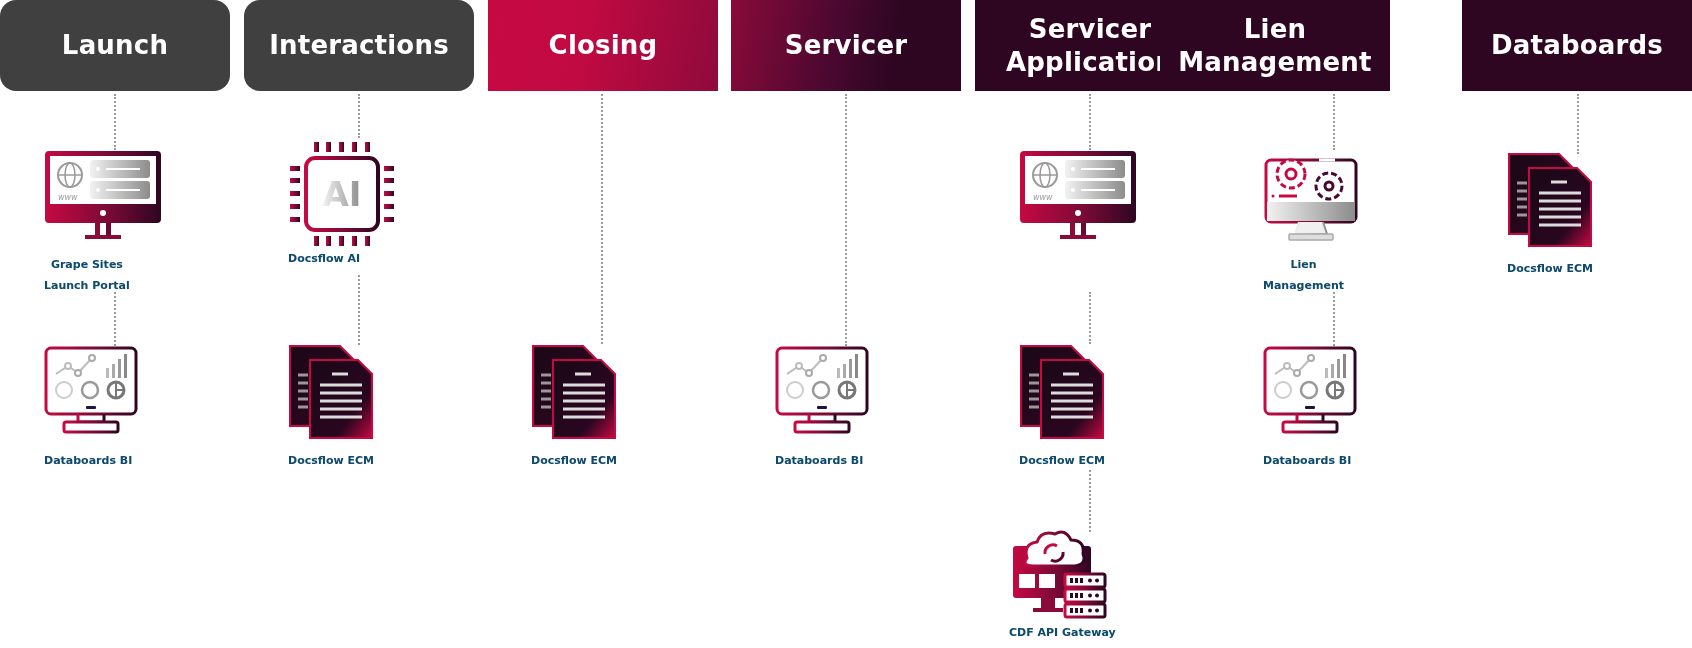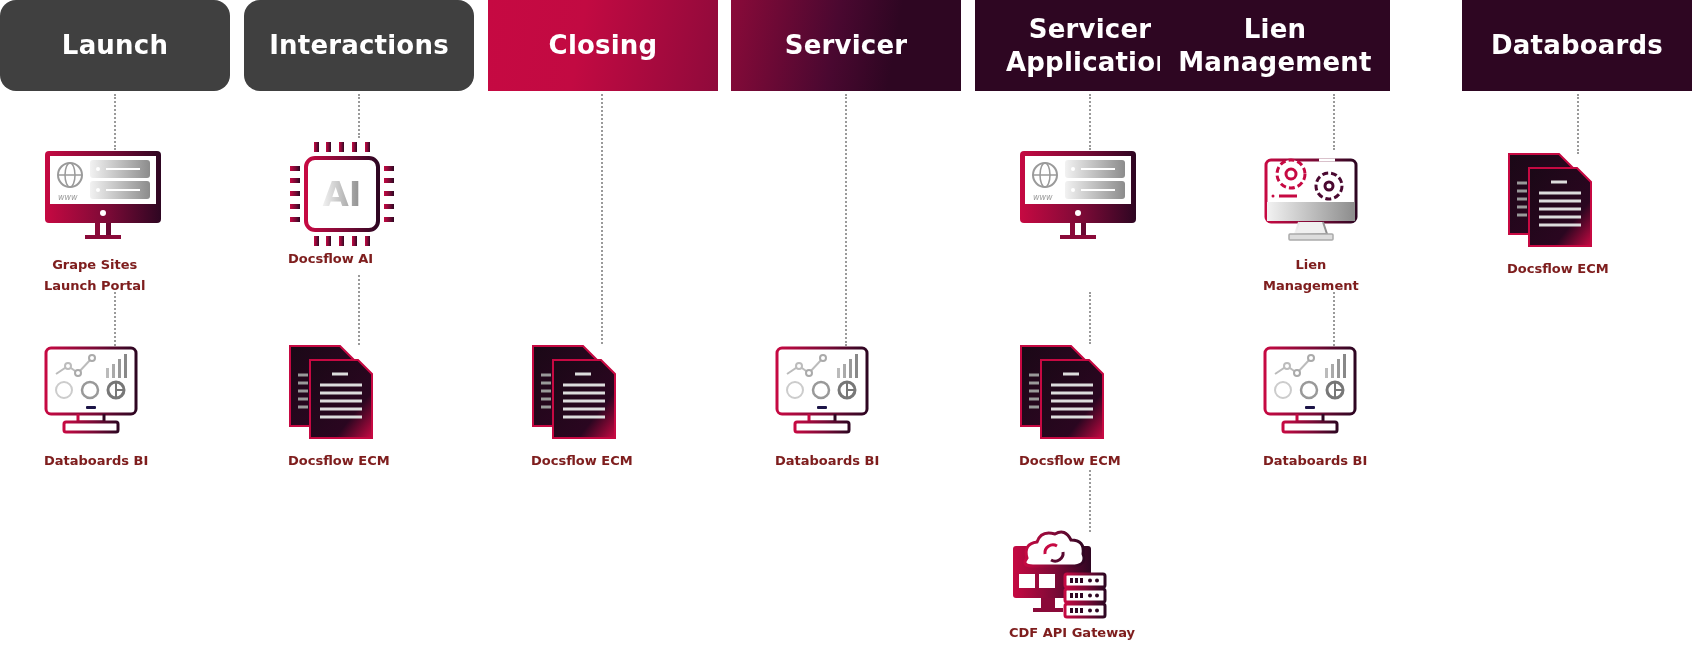--- a/index.html
+++ b/index.html
@@ -9,21 +9,21 @@
               display: flex; align-items: center; justify-content: center;
               text-align: center; color: #ffffff; font-weight: bold; font-size: 26px;
               line-height: 33px; letter-spacing: 0.2px; }
     .h-red { background: #404040; border-radius: 16px; }
     .h-closing { background: linear-gradient(100deg, #c60942 0%, #c20a42 40%, #8f0a3b 100%); text-align: center; }
     .h-servicing { background: linear-gradient(100deg, #8a0a39 0%, #4a0830 45%, #2e0622 70%, #2e0622 100%); }
     .h-dark { background: #2e0622; }
     .vline { position: absolute; width: 0; border-left: 2px dotted #9a9a9a; }
     .node { position: absolute; display: flex; flex-direction: column; align-items: flex-start; }
     .node svg { display: block; }
-    .label { color: #7f1d1d; font-size: 13px; line-height: 21px; text-align: center;
+    .label { color: #0c4a6e; font-size: 11px; line-height: 21px; text-align: center;
              white-space: pre-line; margin-top: 10px;
              text-shadow: 0 0 1px #e6e6e6; font-weight: bold; }
   </style>
 </head>
 <body>
 
 <svg width="0" height="0" style="position:absolute">
   <defs>
     <linearGradient id="gRedPlum" x1="0" y1="0" x2="1" y2="0">
       <stop offset="0%" stop-color="#c60942"></stop>

